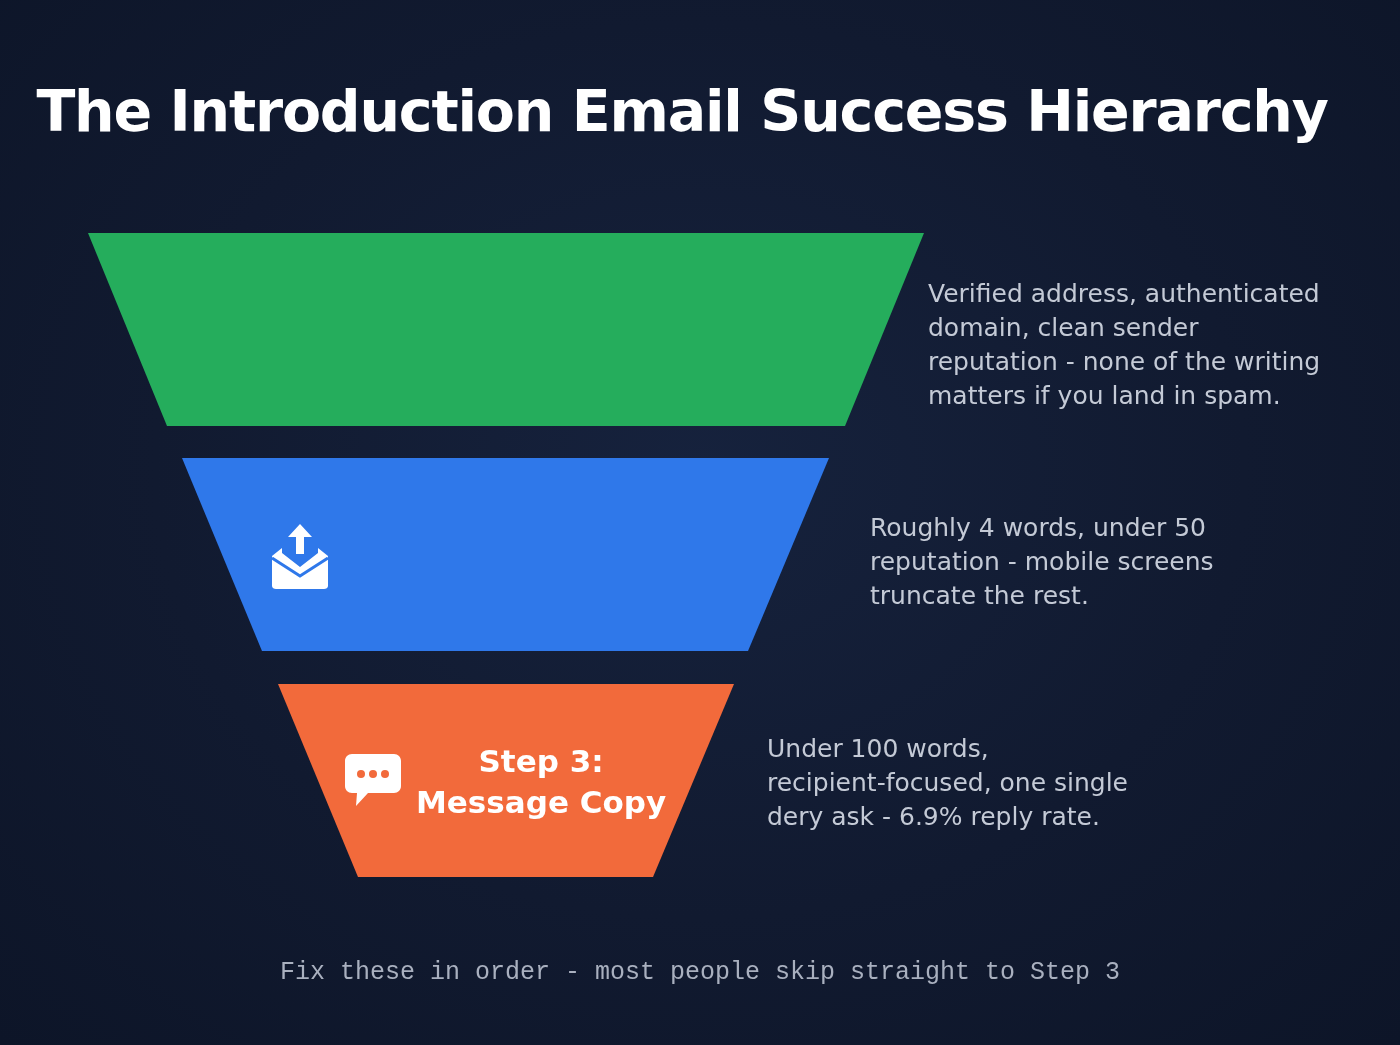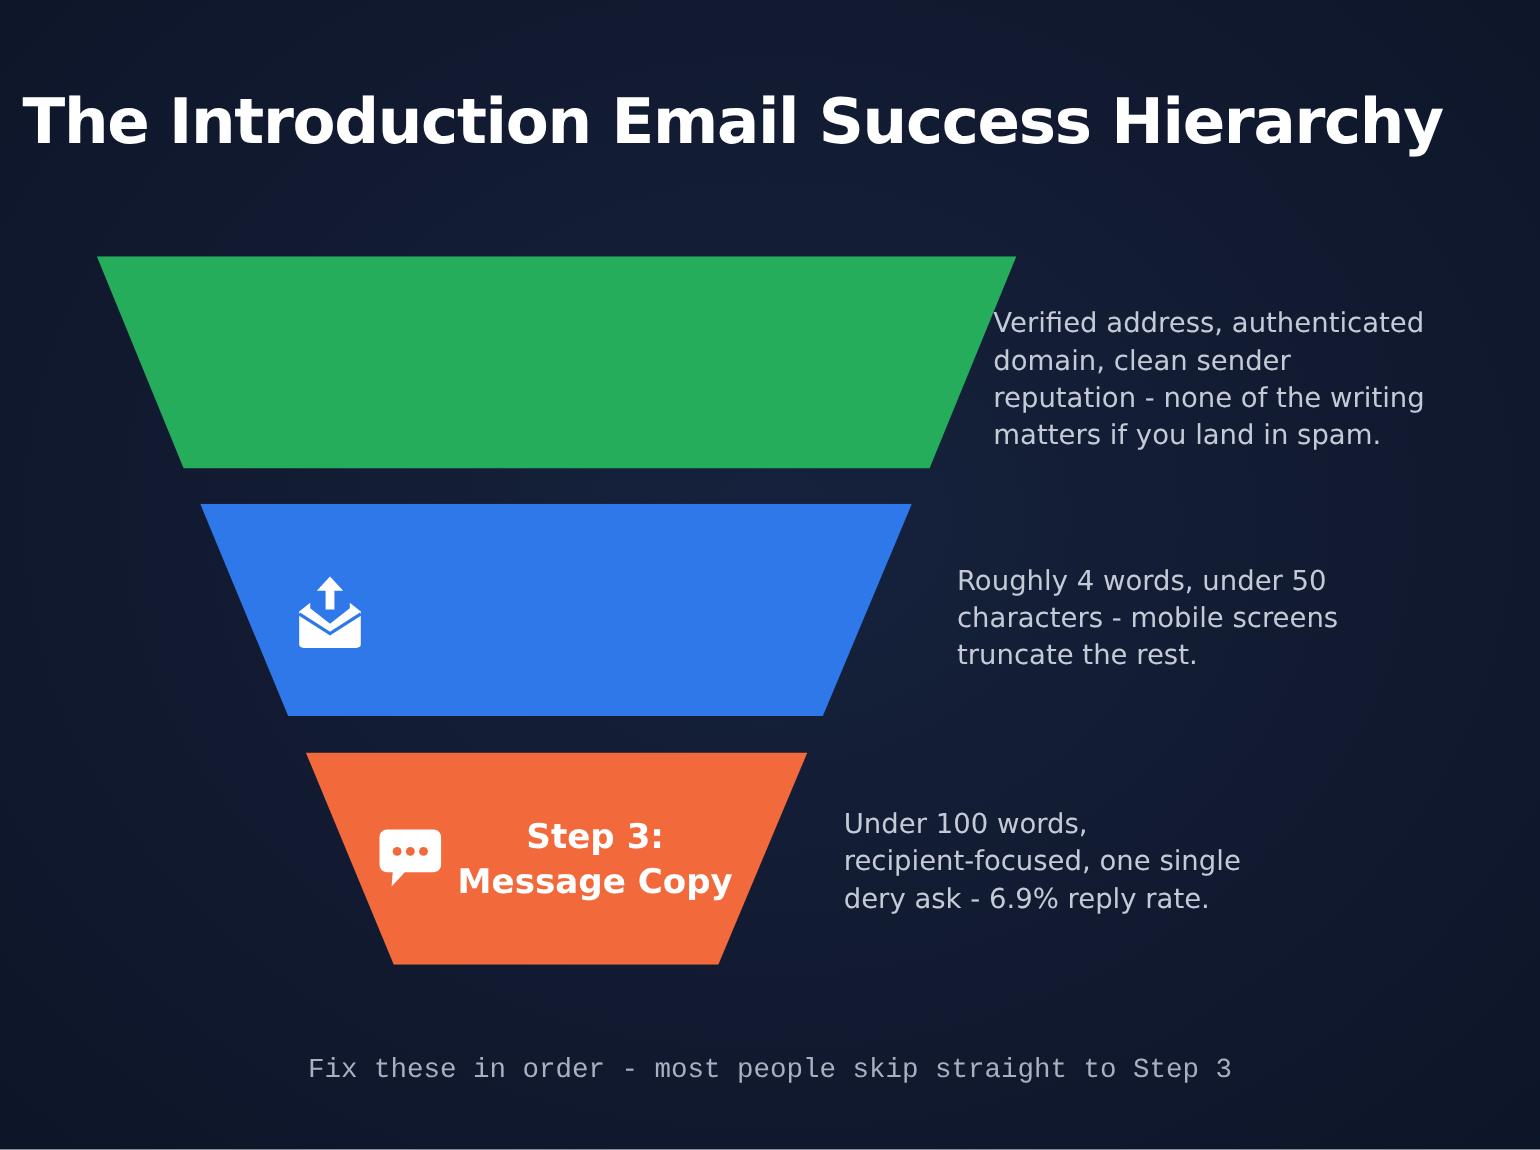--- a/index.html
+++ b/index.html
@@ -6,21 +6,21 @@
   body {
     width: 1400px; height: 1045px; overflow: hidden;
     background: radial-gradient(ellipse at 50% 45%, #16223d 0%, #111a30 55%, #0d1528 100%);
     font-family: "Liberation Sans", "DejaVu Sans", sans-serif;
     position: relative;
   }
   .title {
     position: absolute; left: 0; top: 78px; width: 1332px;
     text-align: center; color: #ffffff;
     font-family: "DejaVu Sans", sans-serif; font-weight: bold;
-    font-size: 57px; letter-spacing: -1.2px;
+    font-size: 57px; letter-spacing: -1.2px; padding-left: 16px;
   }
   .tier { position: absolute; }
   .tier .shape { position: absolute; left: 0; top: 0; }
   .tier-label {
     position: absolute; display: flex; align-items: center;
     color: #ffffff; font-family: "DejaVu Sans", sans-serif; font-weight: bold;
   }
   .desc {
     position: absolute; color: #c4cad6;
     font-family: "DejaVu Sans", sans-serif; font-size: 25px; line-height: 34px;
@@ -34,21 +34,21 @@
 </head>
 <body>
 
 <div class="title">The Introduction Email Success Hierarchy</div>
 
 <div class="tier" style="left:88px; top:233px; width:836px; height:193px;">
   <svg class="shape" width="836" height="193">
     <polygon points="0,0 836,0 757,193 79,193" fill="#25ad5c"></polygon>
   </svg>
 </div>
-<div class="desc" style="left:903px; top:277px;">
+<div class="desc" style="left:928px; top:277px;">
   <div>Verified address, authenticated</div>
   <div>domain, clean sender</div>
   <div>reputation - none of the writing</div>
   <div>matters if you land in spam.</div>
 </div>
 
 <div class="tier" style="left:182px; top:458px; width:647px; height:193px;">
   <svg class="shape" width="647" height="193">
     <polygon points="0,0 647,0 566,193 80,193" fill="#2f78ea"></polygon>
   </svg>
@@ -57,21 +57,21 @@
       <svg width="64" height="68" viewBox="0 0 64 68">
         <path d="M32 2 L44 15 L36 15 L36 32 L28 32 L28 15 L20 15 Z" fill="#ffffff"></path>
         <path d="M4 34 L14 26 L14 31 L32 45 L50 31 L50 26 L60 34 L60 64 C60 66 58 67 56 67 L8 67 C6 67 4 66 4 64 Z" fill="#ffffff"></path>
         <path d="M4 36 L32 54 L60 36" stroke="#2f78ea" stroke-width="3" fill="none"></path>
       </svg>
     </span>
   </div>
 </div>
 <div class="desc" style="left:870px; top:511px;">
   <div>Roughly 4 words, under 50</div>
-  <div>characters - mobile screens</div>
+  <div>reputation - mobile screens</div>
   <div>truncate the rest.</div>
 </div>
 
 <div class="tier" style="left:278px; top:684px; width:456px; height:193px;">
   <svg class="shape" width="456" height="193">
     <polygon points="0,0 456,0 375,193 80,193" fill="#f26a3b"></polygon>
   </svg>
   <div class="tier-label" style="left:66px; top:56px; height:84px; font-size:31px;">
     <span style="width:58px; height:56px; display:inline-block; margin-right:14px; margin-top:-4px;">
       <svg width="58" height="56" viewBox="0 0 58 56">

